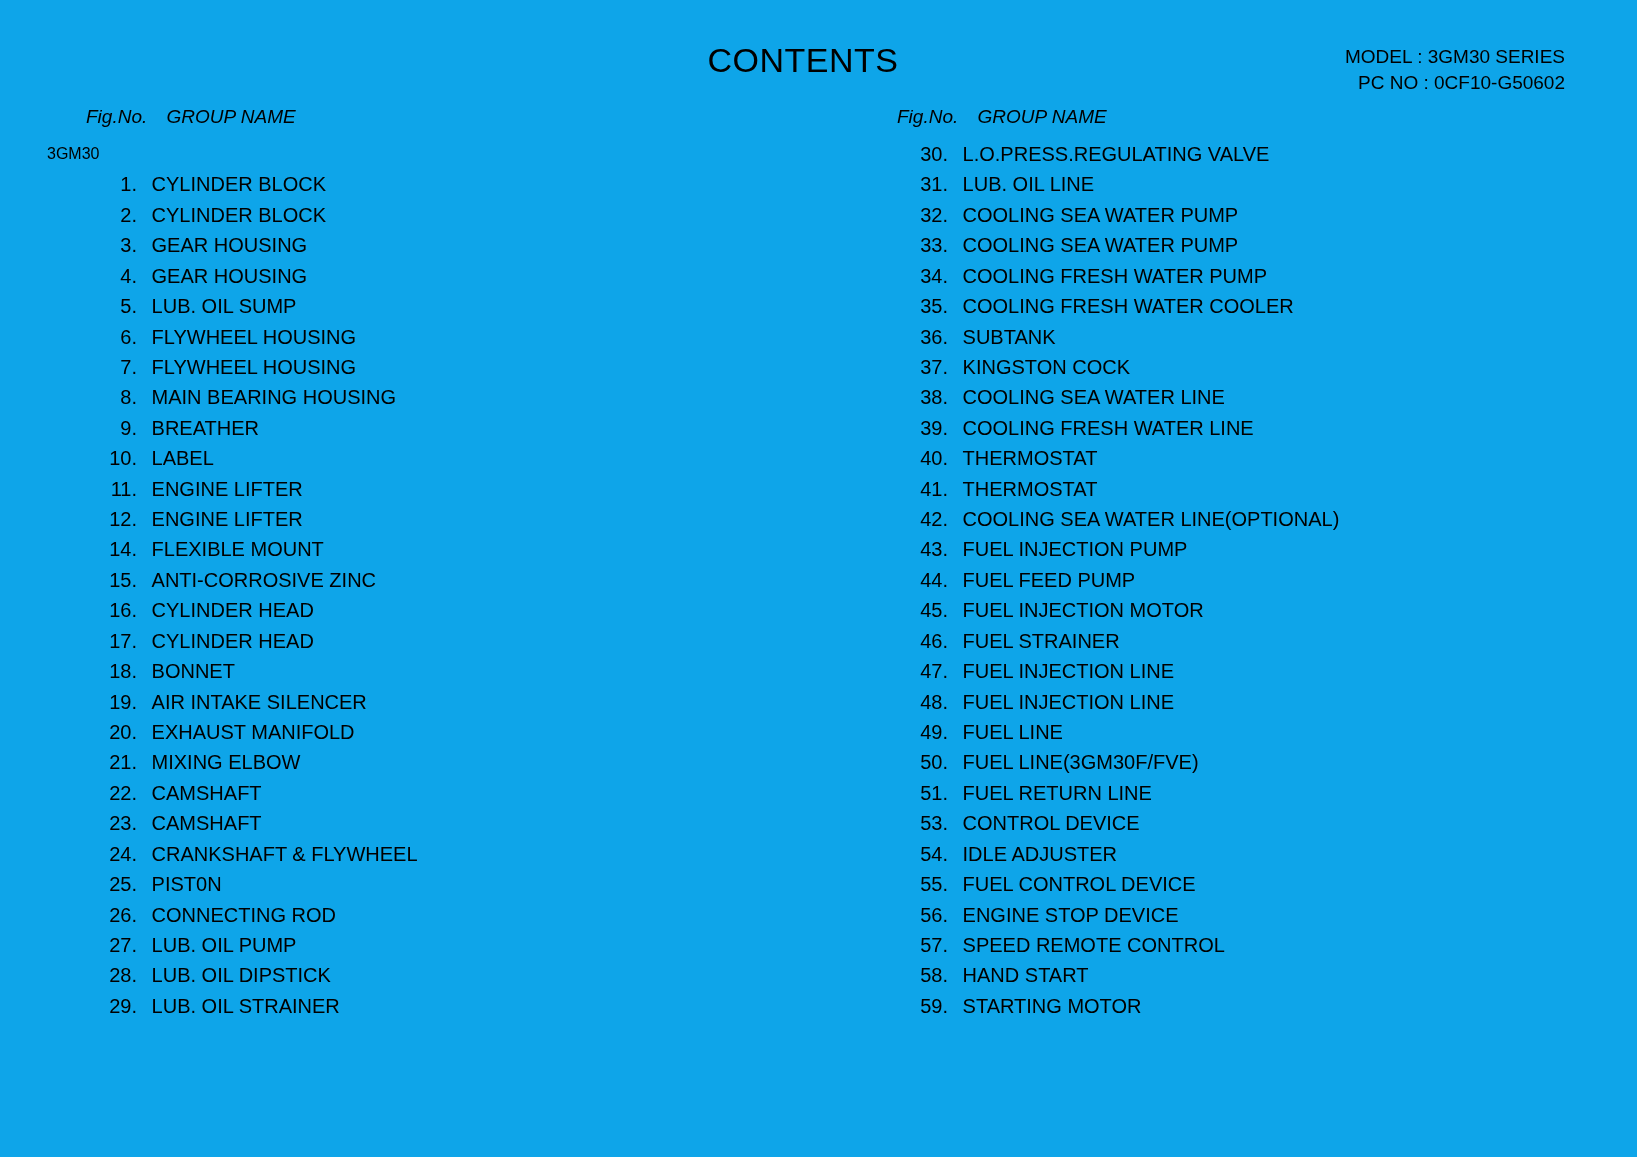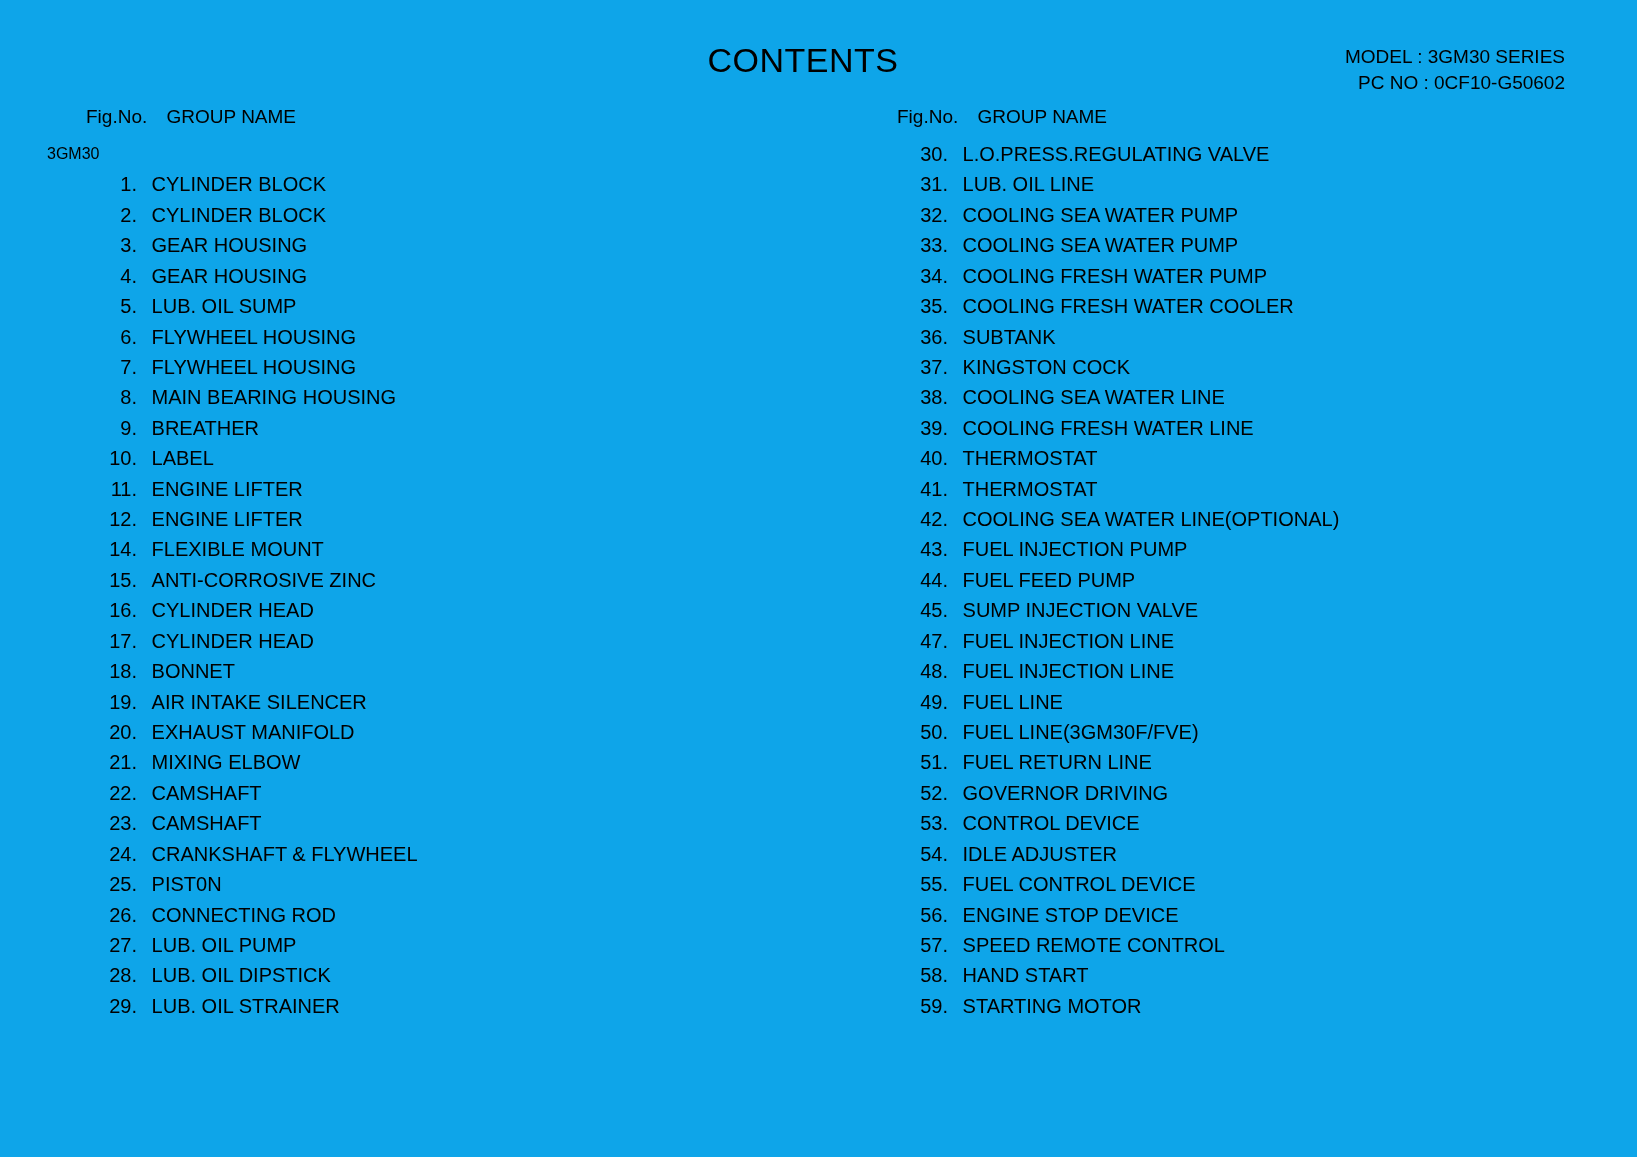--- a/index.html
+++ b/index.html
@@ -17,21 +17,21 @@
     font-size:34px; font-weight:400; line-height:1.1;
     letter-spacing:0.5px;
   }
   .doc-meta {
     position:absolute; top:44px; right:72px;
     text-align:right; font-size:19px; line-height:26px;
     white-space:nowrap;
   }
   .col-header {
     position:absolute; top:107px;
-    font-size:19px; line-height:20px; white-space:nowrap;
+    font-size:19px; line-height:20px; white-space:nowrap;font-style:italic;
   }
   .col-left  .col-header { left:86px; }
   .col-right .col-header { left:897px; }
   .h-group { margin-left:14px; }
   .group-label {
     position:absolute; left:47px; top:139px;
     font-size:16px; line-height:30.43px; white-space:nowrap;
   }
   .items {
     list-style:none; margin:0; padding:0;
@@ -241,21 +241,25 @@
         <li class="row">
     <span class="num">43.</span>
     <span class="name">FUEL INJECTION PUMP</span>
   </li>
         <li class="row">
     <span class="num">44.</span>
     <span class="name">FUEL FEED PUMP</span>
   </li>
         <li class="row">
     <span class="num">45.</span>
-    <span class="name">SUMP INJECTION VALVE</span>
+    <span class="name">FUEL INJECTION MOTOR</span>
+  </li>
+        <li class="row">
+    <span class="num">46.</span>
+    <span class="name">FUEL STRAINER</span>
   </li>
         <li class="row">
     <span class="num">47.</span>
     <span class="name">FUEL INJECTION LINE</span>
   </li>
         <li class="row">
     <span class="num">48.</span>
     <span class="name">FUEL INJECTION LINE</span>
   </li>
         <li class="row">
@@ -264,24 +268,20 @@
   </li>
         <li class="row">
     <span class="num">50.</span>
     <span class="name">FUEL LINE(3GM30F/FVE)</span>
   </li>
         <li class="row">
     <span class="num">51.</span>
     <span class="name">FUEL RETURN LINE</span>
   </li>
         <li class="row">
-    <span class="num">52.</span>
-    <span class="name">GOVERNOR DRIVING</span>
-  </li>
-        <li class="row">
     <span class="num">53.</span>
     <span class="name">CONTROL DEVICE</span>
   </li>
         <li class="row">
     <span class="num">54.</span>
     <span class="name">IDLE ADJUSTER</span>
   </li>
         <li class="row">
     <span class="num">55.</span>
     <span class="name">FUEL CONTROL DEVICE</span>

